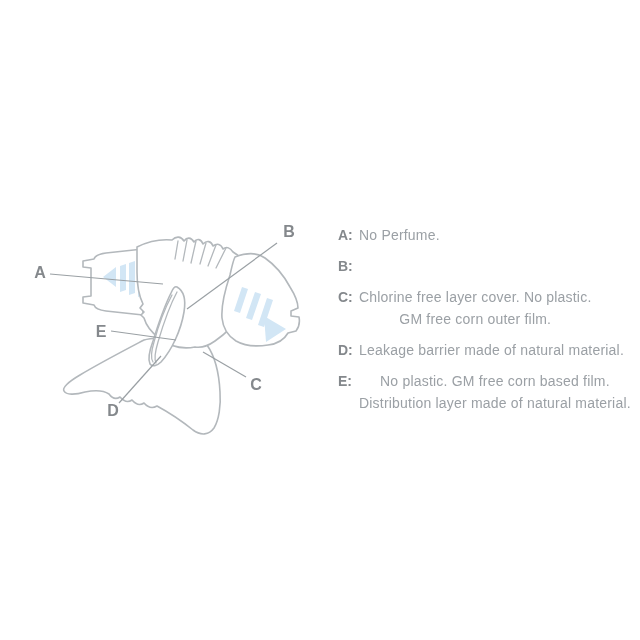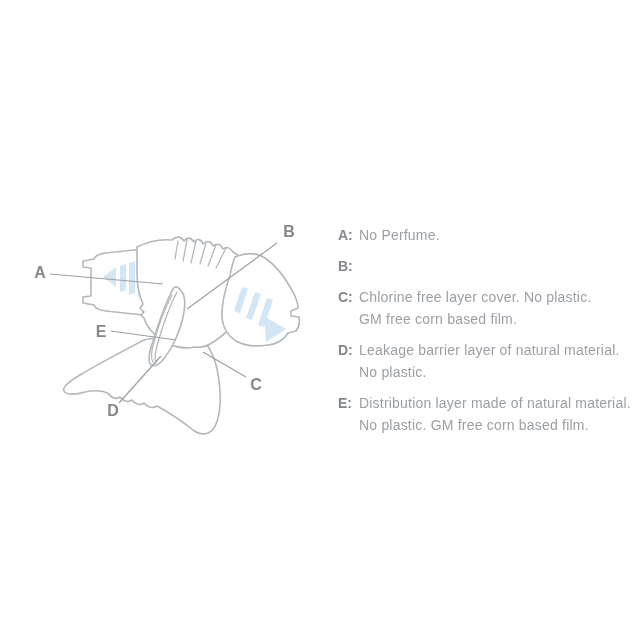--- a/index.html
+++ b/index.html
@@ -21,21 +21,21 @@
     text-anchor:middle;dominant-baseline:central;
   }
 
   
   .legend{position:absolute;left:338px;top:224px;width:296px;}
   .legend-item{display:flex;margin-bottom:9px;}
   .legend-letter{
     flex:0 0 21px;color:var(--label,#84888c);
     font-weight:bold;font-size:14px;line-height:22px;
   }
-  .legend-text{color:var(--text,#9ba0a5);font-size:14px;line-height:22px;letter-spacing:0.2px;}
+  .legend-text{color:var(--text,#9ba0a5);font-size:14px;line-height:22px;letter-spacing:0.2px;text-align:center;}
   .legend-line{white-space:nowrap;}
 </style>
 </head>
 <body>
 
 <div class="page">
 
   <svg class="diagram-svg" viewBox="0 0 640 640" aria-hidden="true">
 
     <path class="outline" d="M 143,249 L 106,253 C 98,254 95,256 94,259 L 83,261 L 83,267 L 91,268 L 91,296 L 83,297 L 83,303 L 94,305 C 95,308 98,310 106,311 L 143,315 Z"></path>
@@ -90,34 +90,33 @@
     </div>
 
     <div class="legend-item">
       <span class="legend-letter">B:</span>
     </div>
 
     <div class="legend-item">
       <span class="legend-letter">C:</span>
       <div class="legend-text">
         <div class="legend-line">Chlorine free layer cover. No plastic.</div>
-        <div class="legend-line">GM free corn based film.</div>
+        <div class="legend-line">GM free corn outer film.</div>
       </div>
     </div>
 
     <div class="legend-item">
       <span class="legend-letter">D:</span>
       <div class="legend-text">
-        <div class="legend-line">Leakage barrier layer of natural material.</div>
-        <div class="legend-line">No plastic.</div>
+        <div class="legend-line">Leakage barrier made of natural material.</div>
       </div>
     </div>
 
     <div class="legend-item">
       <span class="legend-letter">E:</span>
       <div class="legend-text">
+        <div class="legend-line">No plastic. GM free corn based film.</div>
         <div class="legend-line">Distribution layer made of natural material.</div>
-        <div class="legend-line">No plastic. GM free corn based film.</div>
       </div>
     </div>
 
   </div>
 </div>
 
 </body></html>

